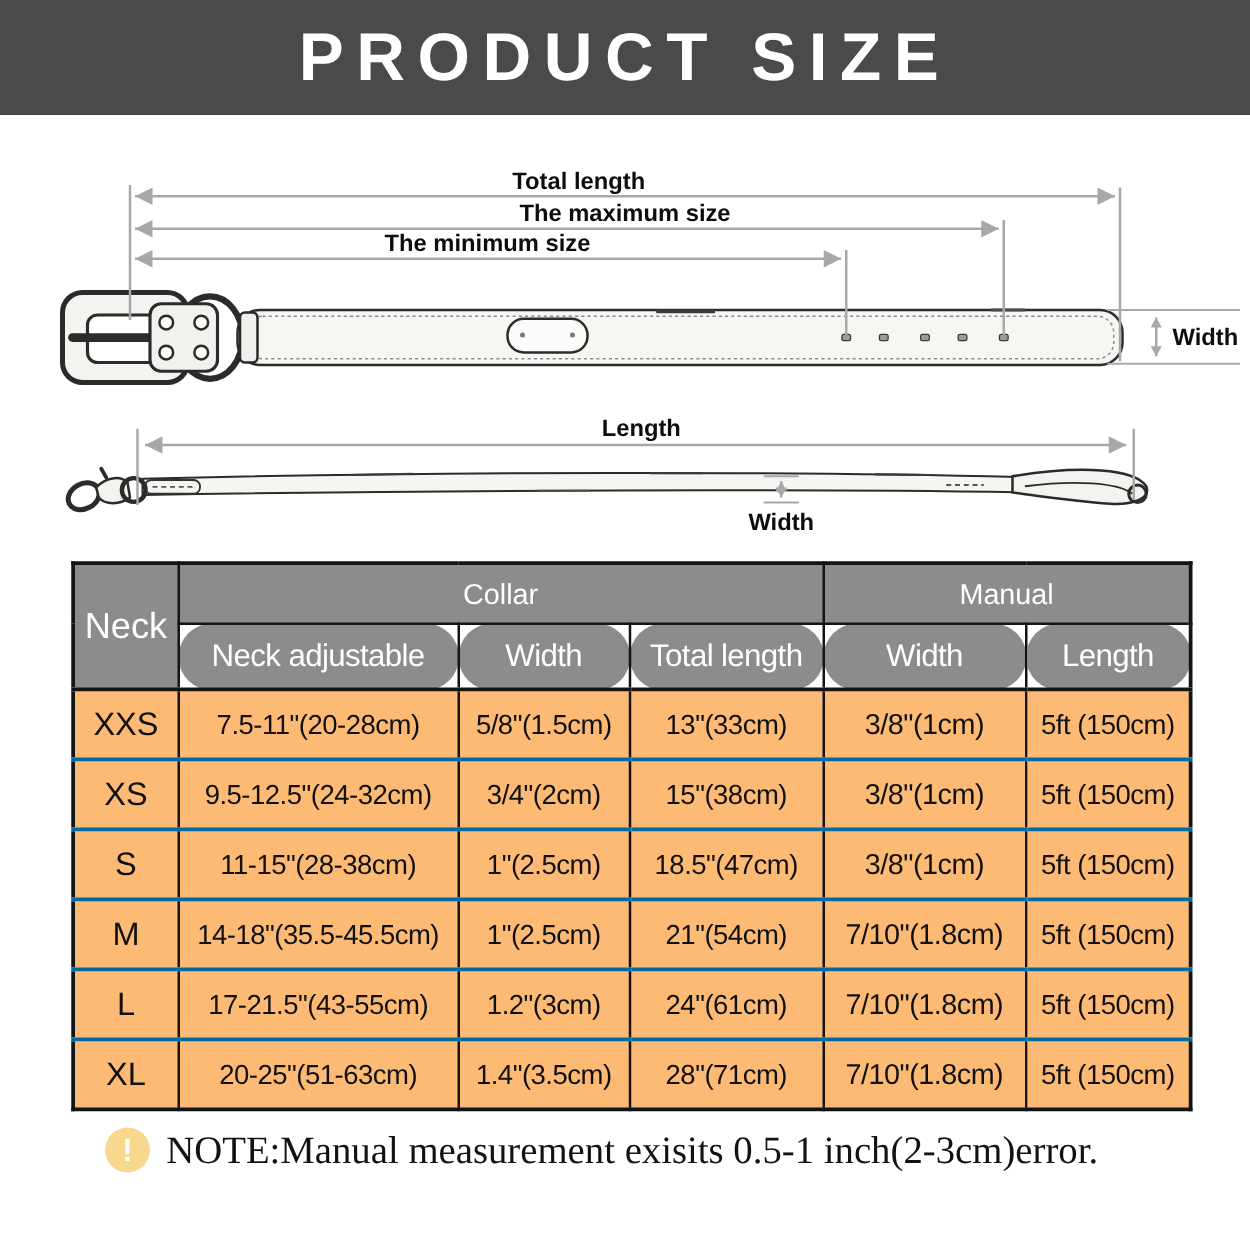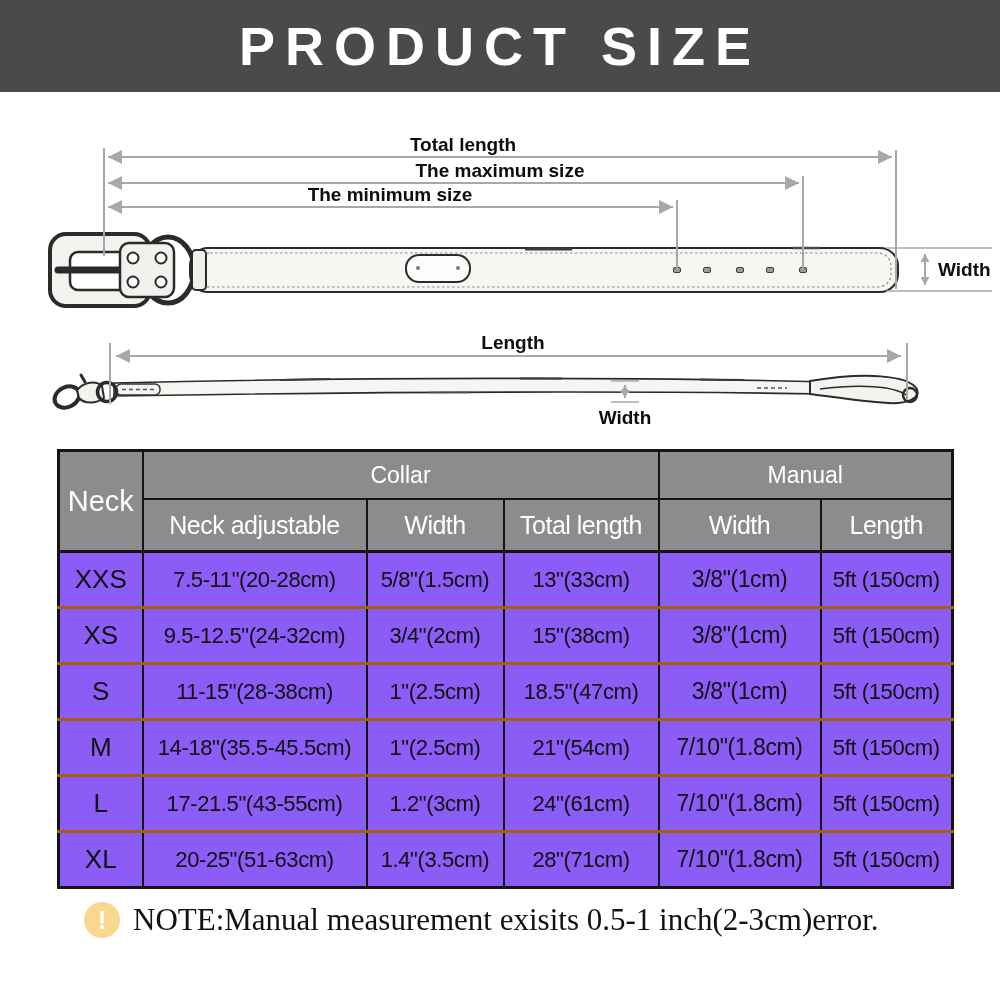--- a/index.html
+++ b/index.html
@@ -18,25 +18,25 @@
 
   
   .table-wrap{position:absolute;left:57px;top:449px;}
   table.size-table{border-collapse:collapse;table-layout:fixed;width:894px;
                    border:3px solid #141414;background:#ffffff;}
   table.size-table th,table.size-table td{border-left:2px solid #141414;border-right:2px solid #141414;
                    text-align:center;vertical-align:middle;padding:0;overflow:hidden;}
   thead th{background:#8c8c8c;color:#ffffff;font-weight:400;}
   .th-size{font-size:29px;border-bottom:3px solid #141414;}
   .th-group{font-size:23px;height:46px;border-bottom:2px solid #141414;}
-  .th-sub{font-size:25px;height:50px;border-bottom:3px solid #141414;letter-spacing:-0.5px;}
-  tbody td,tbody th{height:53px;font-size:22px;color:#101010;background:#8b5cf6;
+  .th-sub{font-size:25px;height:50px;border-bottom:3px solid #141414;letter-spacing:-0.5px;border-radius:26px;}
+  tbody td,tbody th{height:53px;font-size:22px;color:#101010;background:#fdba74;
                     font-weight:400;letter-spacing:-0.4px;}
   tbody th.size-cell{font-size:26px;letter-spacing:0;}
-  tbody tr:not(:first-child) td,tbody tr:not(:first-child) th{border-top:3px solid #a16207;}
+  tbody tr:not(:first-child) td,tbody tr:not(:first-child) th{border-top:3px solid #0369a1;}
   tbody td.leash-w{font-size:23px;}
 
   
   .note{position:absolute;left:84px;top:902px;display:flex;align-items:center;gap:13px;}
   .note-icon{width:36px;height:36px;border-radius:50%;background:#f8d88e;color:#ffffff;
              display:flex;align-items:center;justify-content:center;
              font:900 26px "Liberation Sans",sans-serif;flex:0 0 auto;}
   .note-text{font-family:"Liberation Serif",serif;font-size:31px;color:#121212;white-space:nowrap;}
 </style>
 </head>

